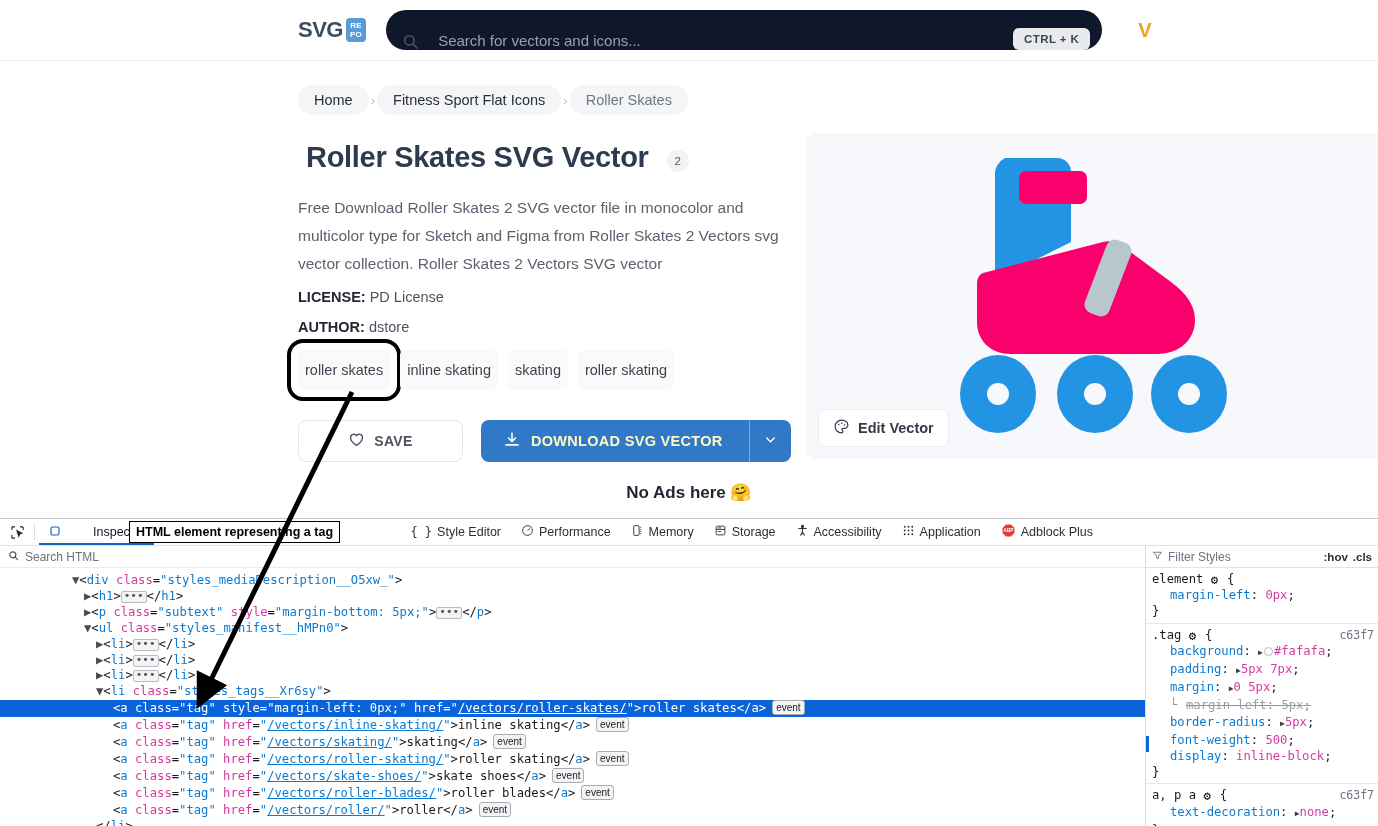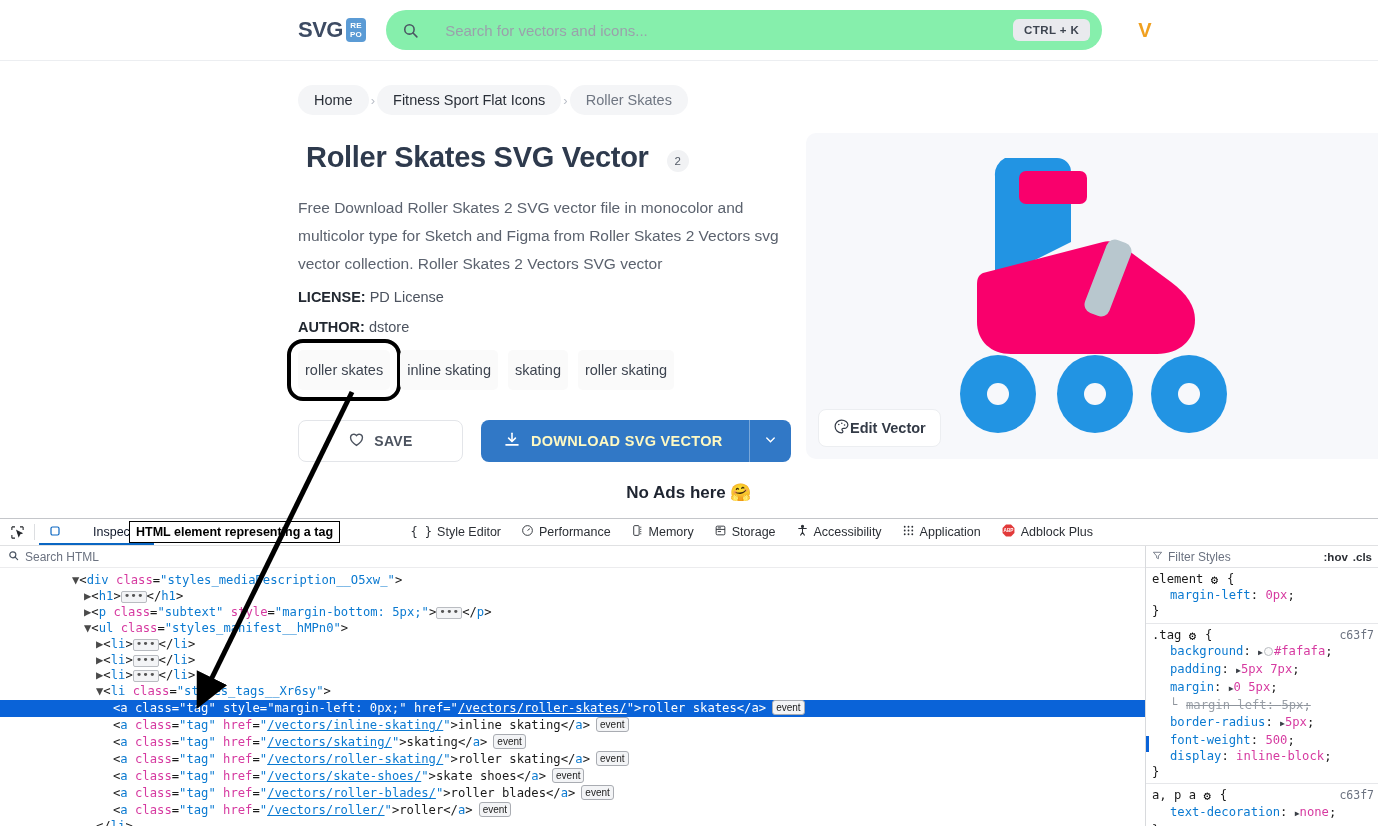--- a/index.html
+++ b/index.html
@@ -19,22 +19,22 @@
     height: 61px; display: flex; align-items: center; gap: 20px;
     padding: 0 0 0 298px; border-bottom: 1px solid #eceef1; background: #fff;
   }
   .logo { display: flex; align-items: center; gap: 3px; flex: 0 0 auto; }
   .logo-text { font-size: 22px; font-weight: 700; color: #3d4b63; letter-spacing: -0.5px; }
   .logo-box {
     background: #5b9bd5; border-radius: 4px; color: #fff; font-size: 8px; font-weight: 700;
     line-height: 9px; padding: 3px 4px; text-align: center; letter-spacing: 0.3px;
   }
   .search-wrap {
-    flex: 0 0 716px; height: 40px; background: #86efac; border-radius: 20px;
-    display: flex; align-items: center; padding: 0 12px 0 16px; gap: 24px;
+    flex: 0 0 716px; height: 40px; background: #0f172a; border-radius: 20px;
+    display: flex; align-items: flex-end; padding: 0 12px 0 16px; gap: 17px;
   }
   .search-icon { width: 17px; height: 17px; flex: 0 0 auto; color: #4b5563; }
   .search-input {
     flex: 1; border: 0; background: transparent; outline: none;
     font-family: "Liberation Sans", sans-serif; font-size: 15px; color: #6b7280;
   }
   .search-input::placeholder { color: #9aa1ab; }
   .kbd-hint {
     background: #e9eaee; color: #3d4450; font-size: 11.5px; font-weight: 700;
     padding: 5px 11px; border-radius: 6px; letter-spacing: 0.4px; white-space: nowrap;
@@ -91,21 +91,21 @@
     border-left: 1px solid rgba(255,255,255,0.35);
   }
 
   
   .preview {
     position: relative; flex: 1; margin-left: 0; height: 326px; background: #f7f8fb;
     border-radius: 10px 0 0 10px; display: flex; align-items: center; justify-content: center;
   }
   .edit-vector {
     position: absolute; left: 12px; bottom: 12px; background: #fff; border: 1px solid #eceef1;
-    border-radius: 8px; padding: 8px 14px; display: flex; align-items: center; 
+    border-radius: 8px; padding: 8px 14px; display: flex; align-items: center; gap: 8px;
     font-size: 14.5px; font-weight: 700; color: #343b47; cursor: pointer;
   }
 
   
   .ads-strip { text-align: center; padding-top: 20px; }
   .ads-title { font-size: 17px; font-weight: 700; color: #1e2430; }
 
   
   #devtools {
     position: absolute; left: 0; top: 518px; width: 1378px; height: 308px;

